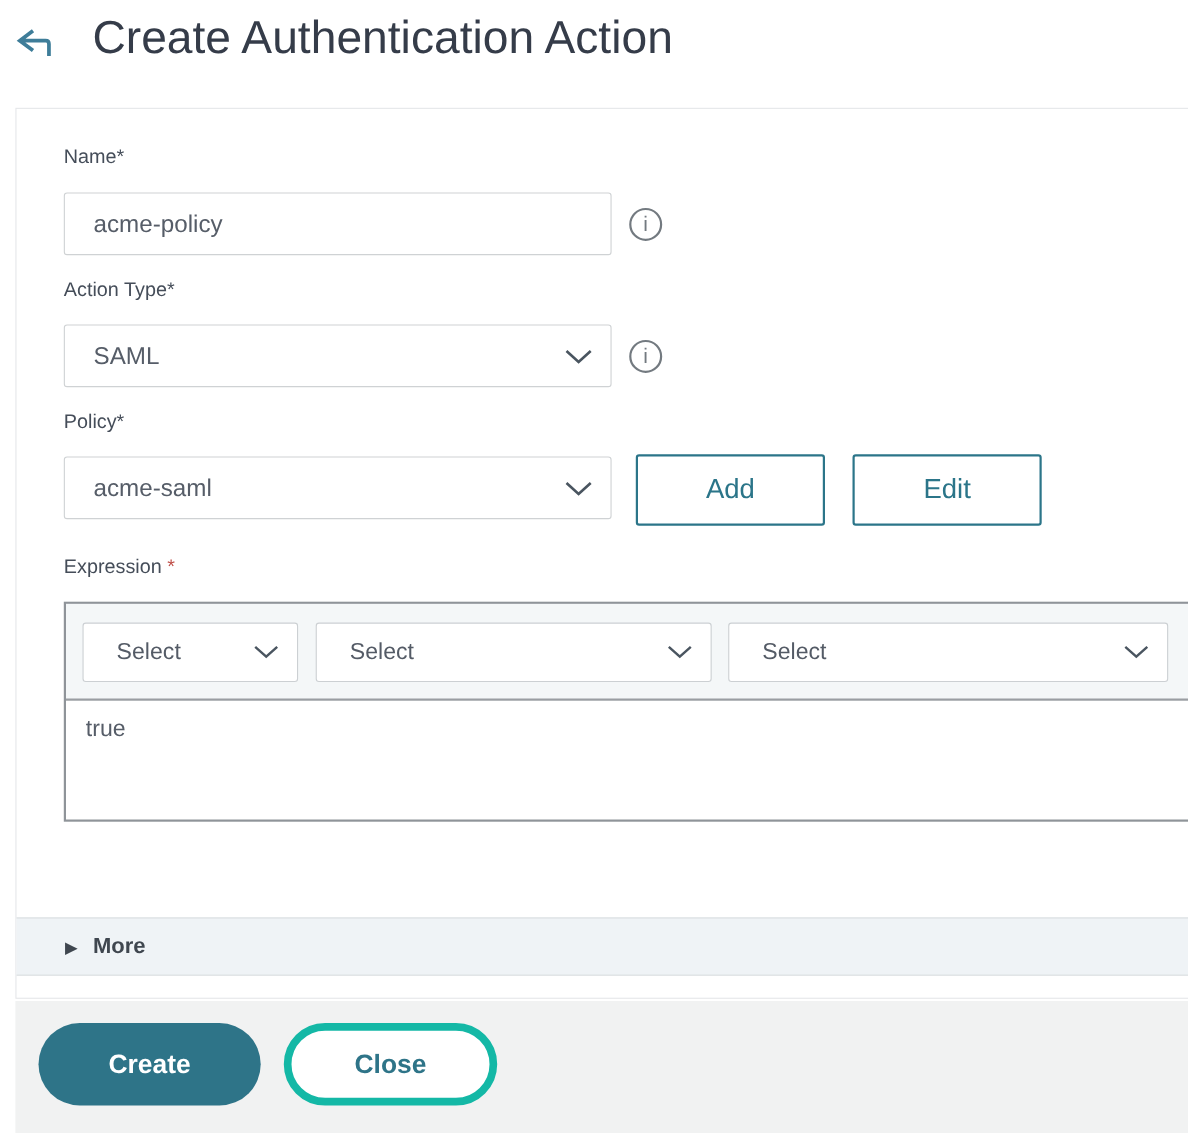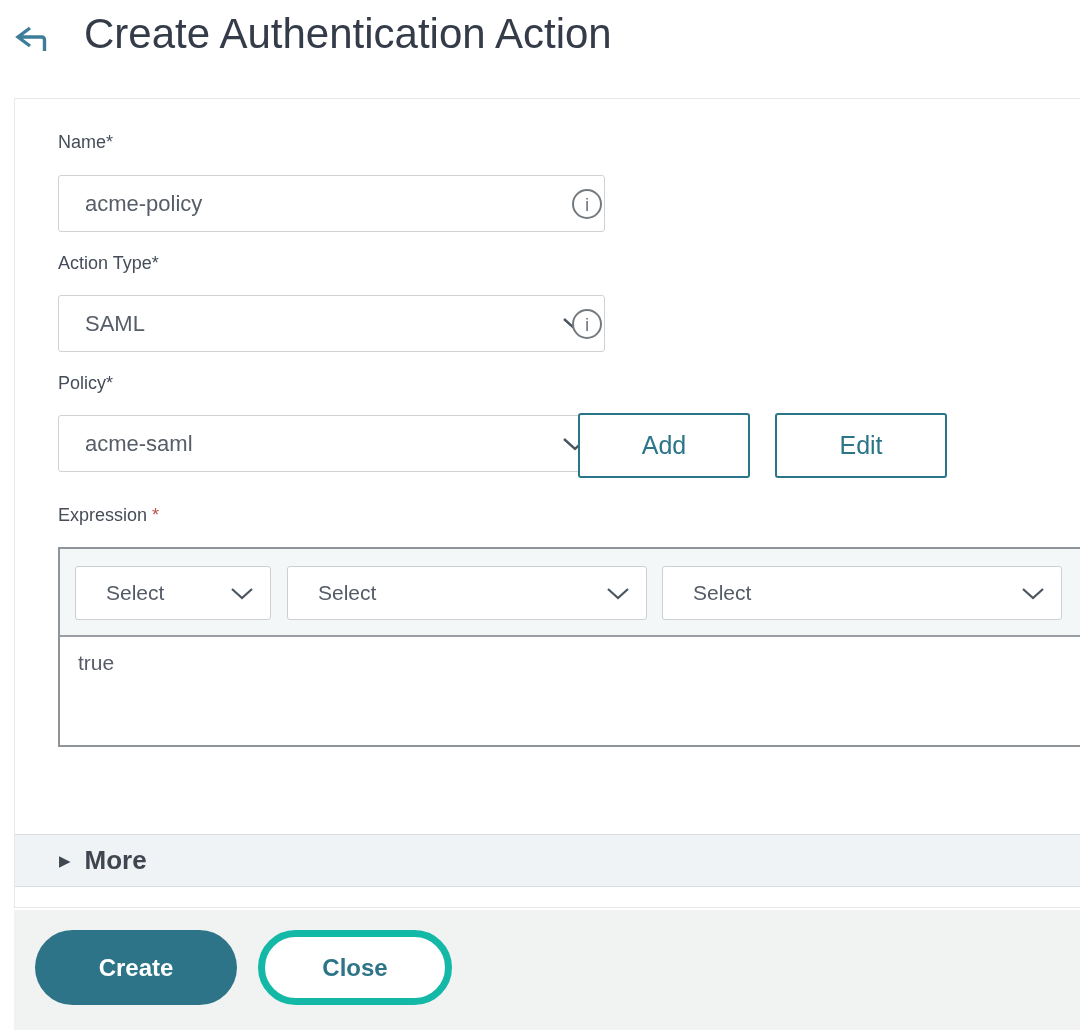--- a/index.html
+++ b/index.html
@@ -24,21 +24,21 @@
   
   .panel {
     position: absolute; left: 14px; top: 98px;
     width: 1100px; height: 810px;
     background: #ffffff; border: 1px solid #e5e7e9;
   }
   .field-label { position: absolute; font-size: 18px; color: #454d59; }
   .required-mark { color: #c0504a; }
 
   .text-input, .fake-select {
-    position: absolute; width: 547px; height: 57px;
+    position: absolute; width: 498px; height: 57px;
     border: 1px solid #cfd2d4; border-radius: 3px;
     background: #ffffff; font-family: "Liberation Sans", sans-serif;
     font-size: 22px; color: #565d68; padding: 0 46px 0 26px;
   }
   .text-input { padding-right: 12px; }
   .fake-select { display: flex; align-items: center; cursor: pointer; }
   .fake-select .chev { position: absolute; right: 16px; top: 50%; transform: translateY(-50%); }
 
   .info-icon {
     position: absolute; width: 30px; height: 30px;
@@ -80,21 +80,21 @@
     padding: 14px 18px; cursor: text;
   }
 
   
   .more-bar {
     position: absolute; left: 0; top: 735px; width: 100%; height: 53px;
     background: #eff3f6; border-top: 1px solid #dadee0; border-bottom: 1px solid #dadee0;
     display: flex; align-items: center; cursor: pointer;
   }
   .more-tri { margin-left: 44px; font-size: 15px; color: #3f464f; }
-  .more-label { margin-left: 14px; font-size: 26px; font-weight: 700; color: #3f464f; }
+  .more-label { margin-left: 14px; font-size: 20px; font-weight: 700; color: #3f464f; }
 
   
   .footer {
     position: absolute; left: 14px; top: 910px; width: 1100px; height: 120px;
     background: #f1f2f2;
   }
   .pill-btn {
     position: absolute; top: 20px; height: 75px; border-radius: 38px;
     font-size: 24px; font-weight: 700; font-family: "Liberation Sans", sans-serif;
     cursor: pointer;

